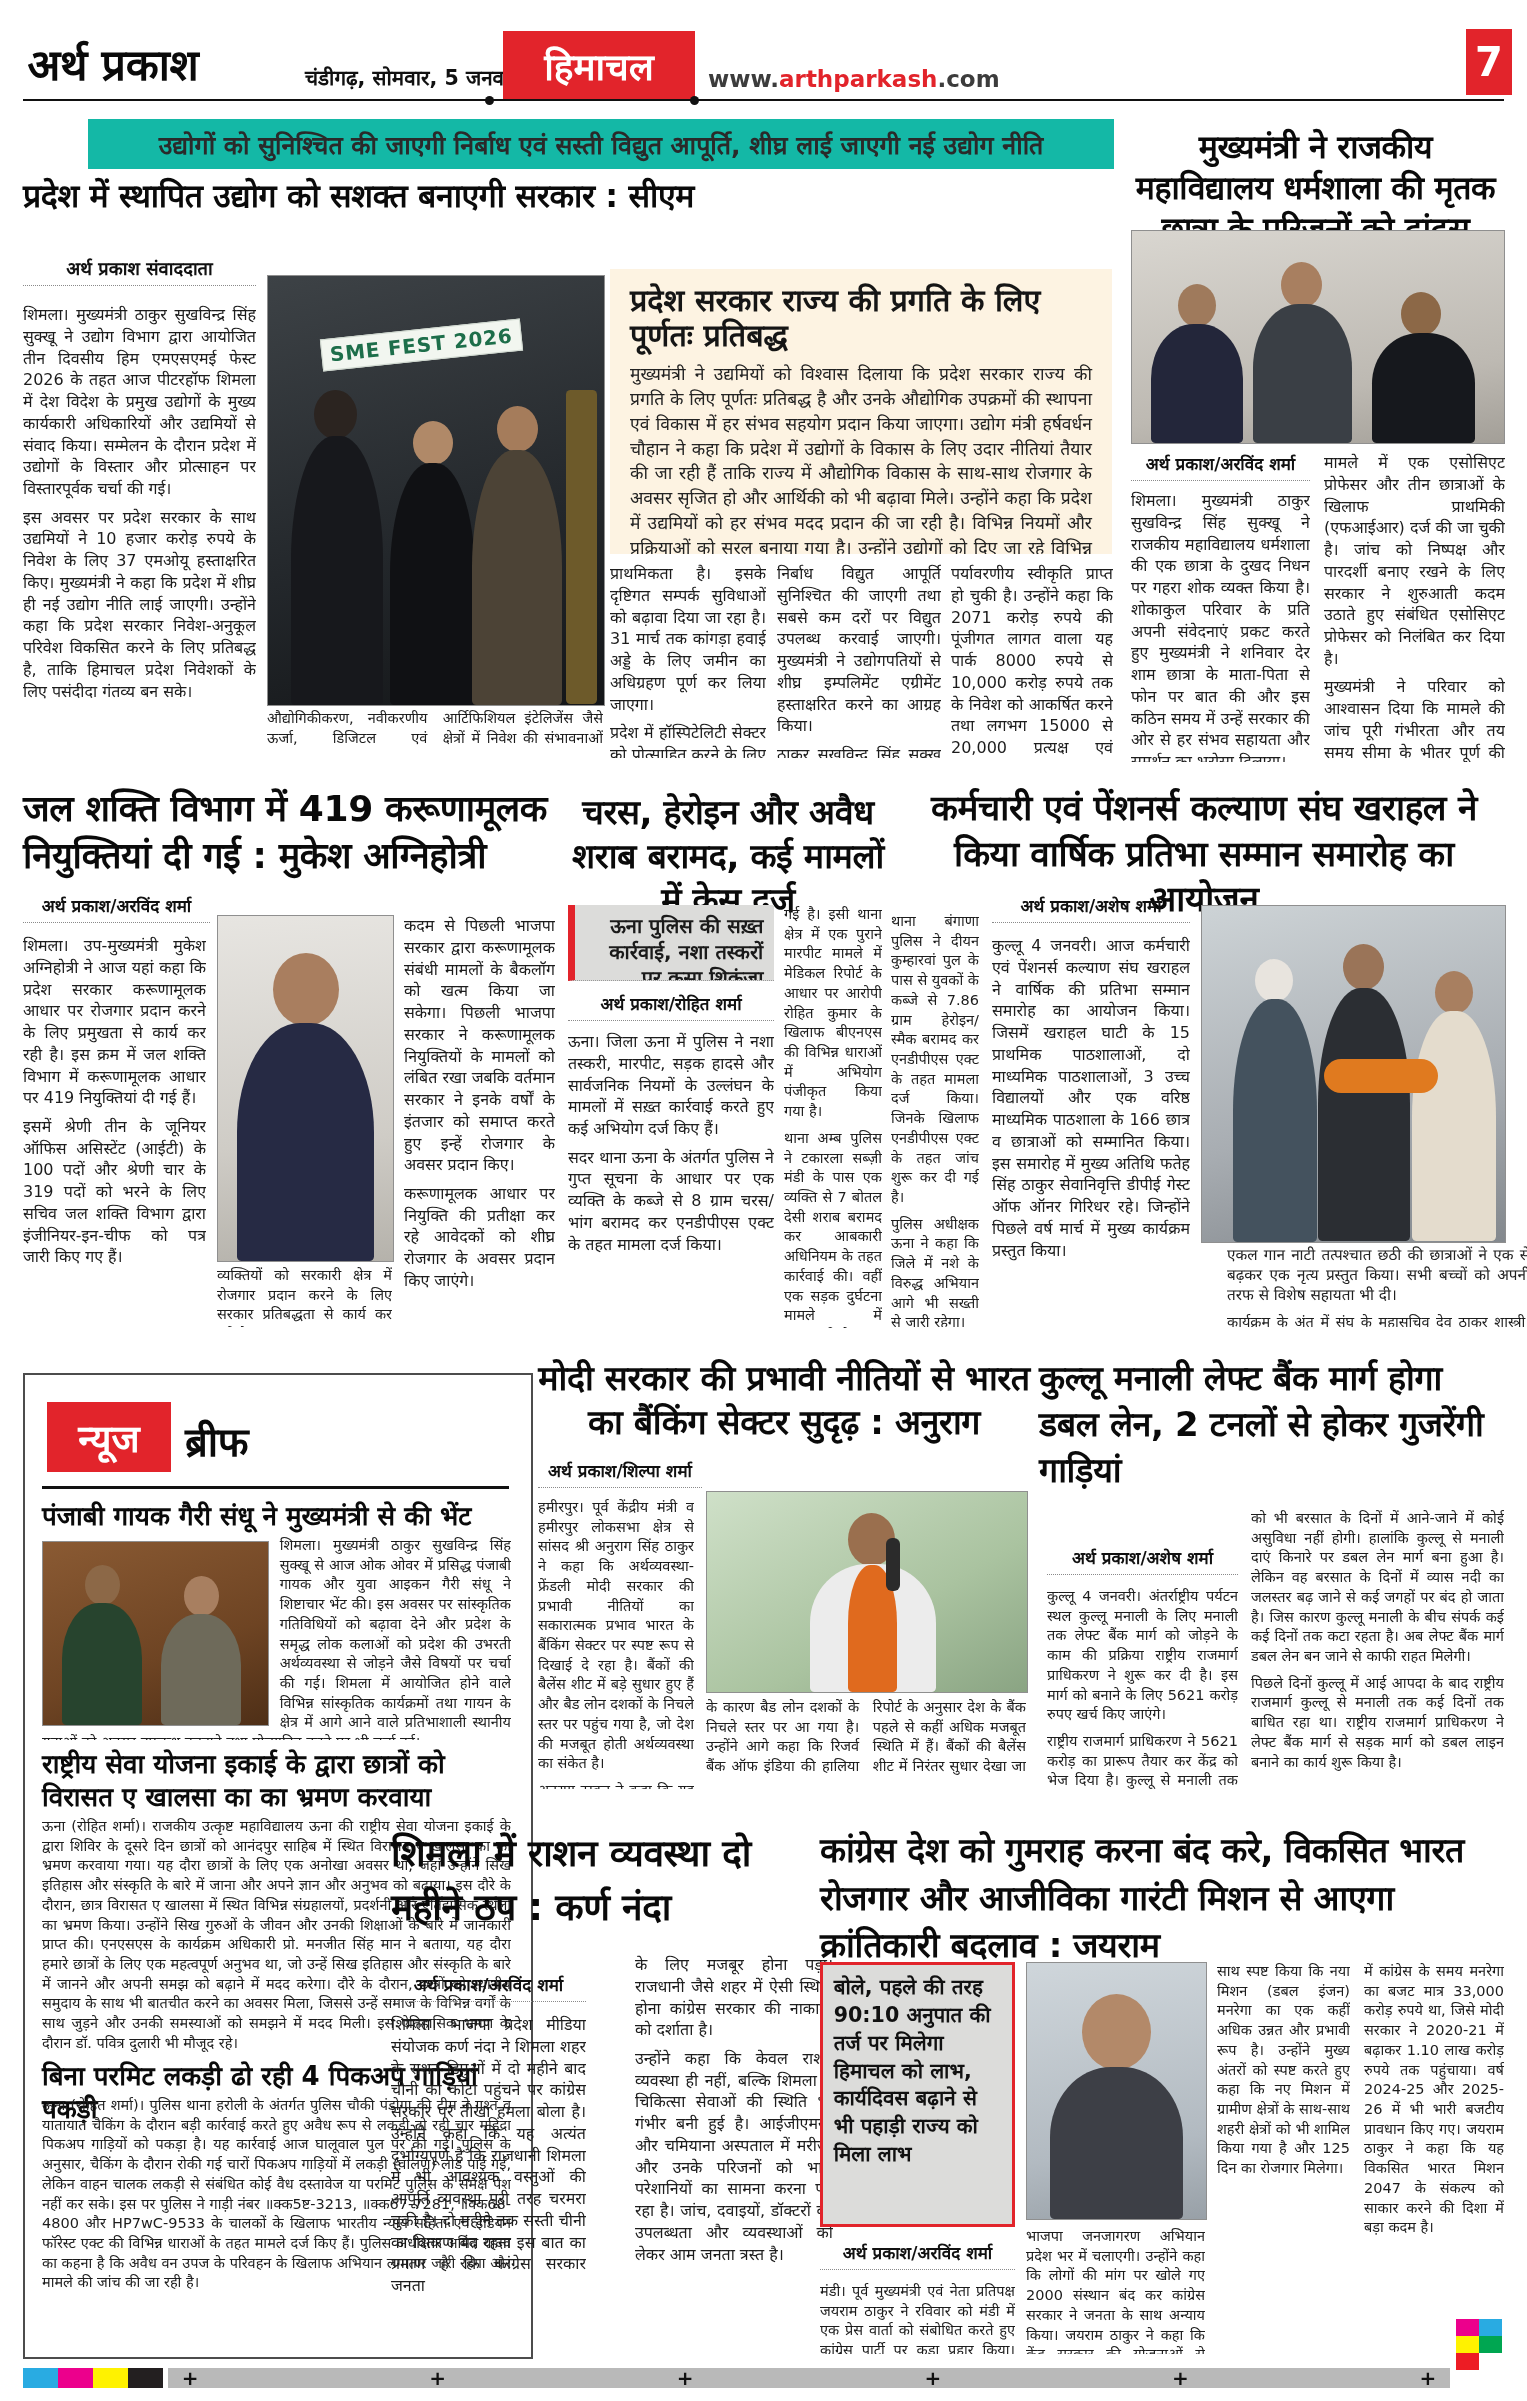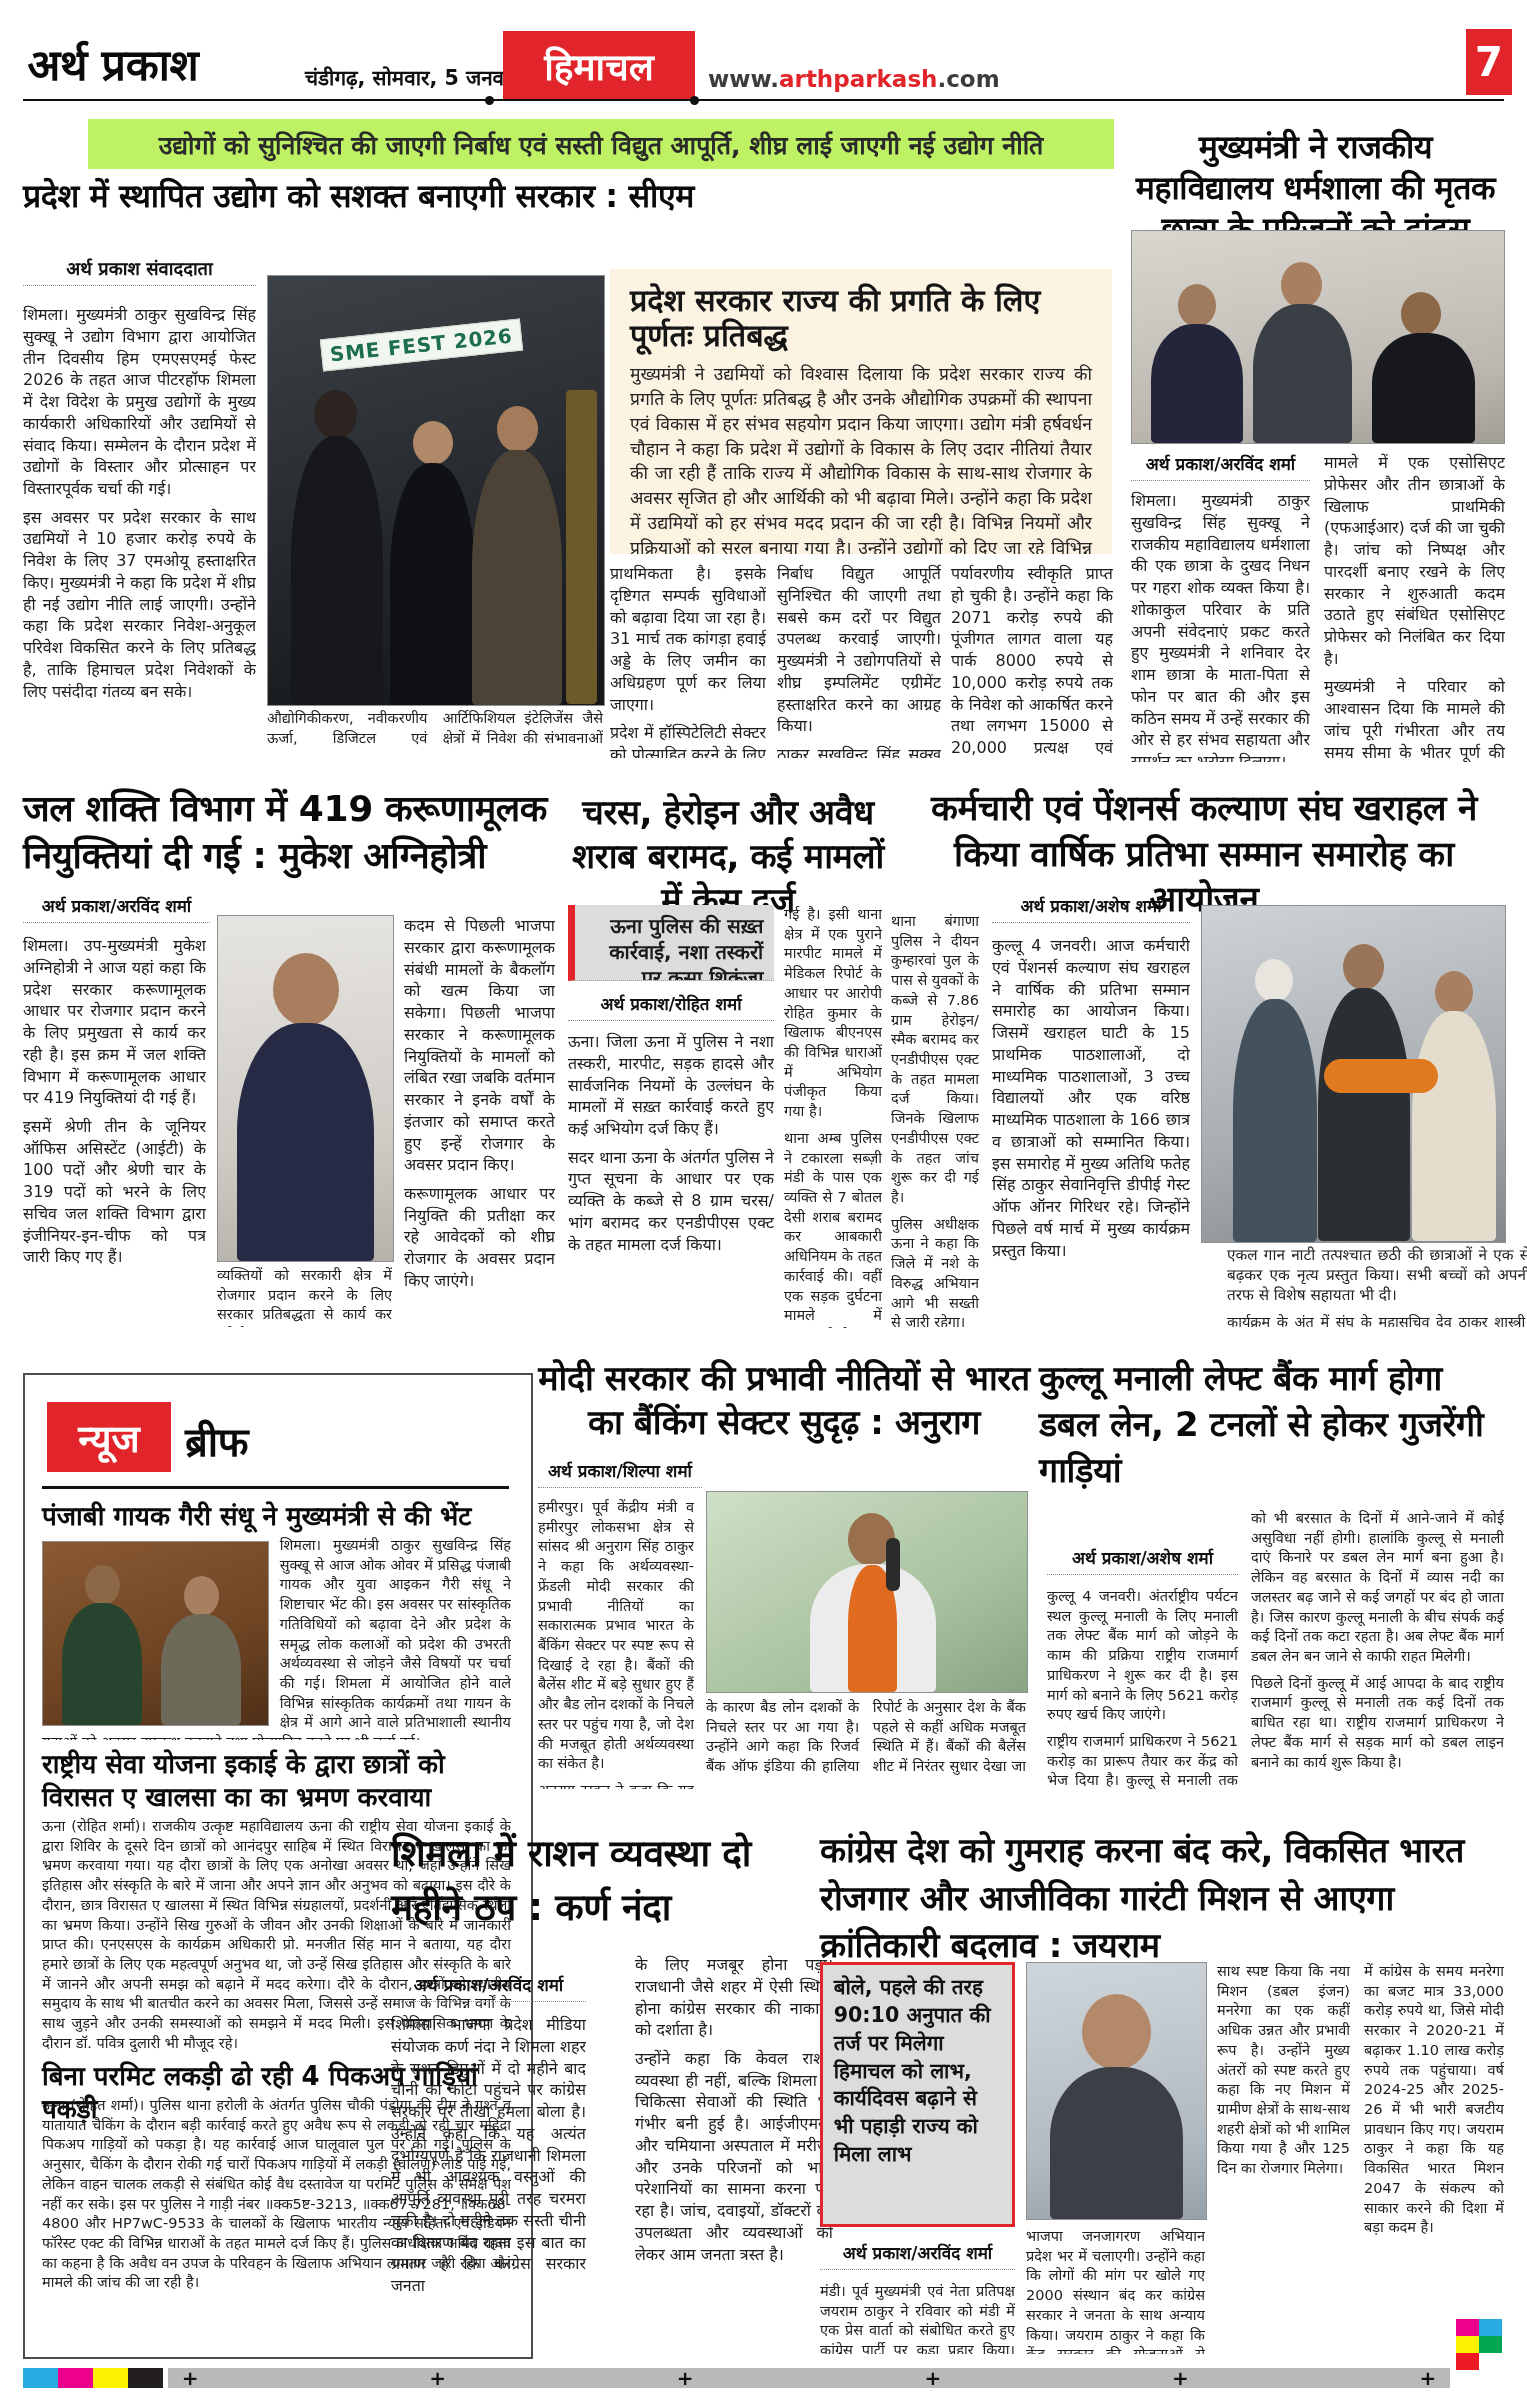--- a/index.html
+++ b/index.html
@@ -7,21 +7,21 @@
         font-family:"DejaVu Sans",sans-serif;color:#111;overflow:hidden;}
   .abs{position:absolute;}
   .hl{font-weight:800;color:#0a0a0a;letter-spacing:-0.4px;}
   .center{text-align:center;}
   .body-col{position:absolute;overflow:hidden;text-align:justify;font-size:16px;line-height:1.36;color:#1c1c1c;}
   .body-col p{margin:0 0 6.9px 0;}
   .small .body-col, .body-col.small{font-size:14.5px;}
   .byline{position:absolute;text-align:center;font-weight:700;font-size:18.3px;color:#111;
           border-bottom:1.5px dotted #8a8a8a;padding-bottom:5.3px;overflow:hidden;white-space:nowrap;}
   .red-box{background:#e2242b;color:#fff;display:flex;align-items:center;justify-content:center;font-weight:800;}
-  .kicker{background:#bef264;display:flex;align-items:center;justify-content:center;font-weight:700;color:#2a2a2a;}
+  .kicker{background:#14b8a6;display:flex;align-items:center;justify-content:center;font-weight:700;color:#2a2a2a;}
   .cream{background:#fdf3e2;padding:13.7px 20px;box-sizing:border-box;overflow:hidden;}
   .cream h2{margin:0 0 9.2px 0;font-size:30.5px;line-height:1.15;color:#151515;}
   .cream .boxtext{font-size:17.5px;line-height:1.42;font-weight:500;text-align:justify;color:#222;}
   .gray-kick{position:absolute;background:#dcdcda;border-left:7.6px solid #e2242b;padding:7.6px 10.7px 9.2px 10.7px;
              font-weight:700;font-size:20px;line-height:1.3;color:#1a1a1a;box-sizing:border-box;
              border-bottom:1.5px dotted #999;overflow:hidden;}
   .photo{position:absolute;overflow:hidden;border:0.8px solid #8f8f8f;background:linear-gradient(160deg,#c4bfb7,#928d86 55%,#6e6a64);}
   .ph-head{position:absolute;border-radius:50%;}
   .ph-torso{position:absolute;border-radius:46% 46% 4.6px 4.6px;}
   .banner{position:absolute;background:#f2f6f0;color:#1d6e4a;font-weight:800;padding:3.1px 7.6px;transform:rotate(-6deg);

